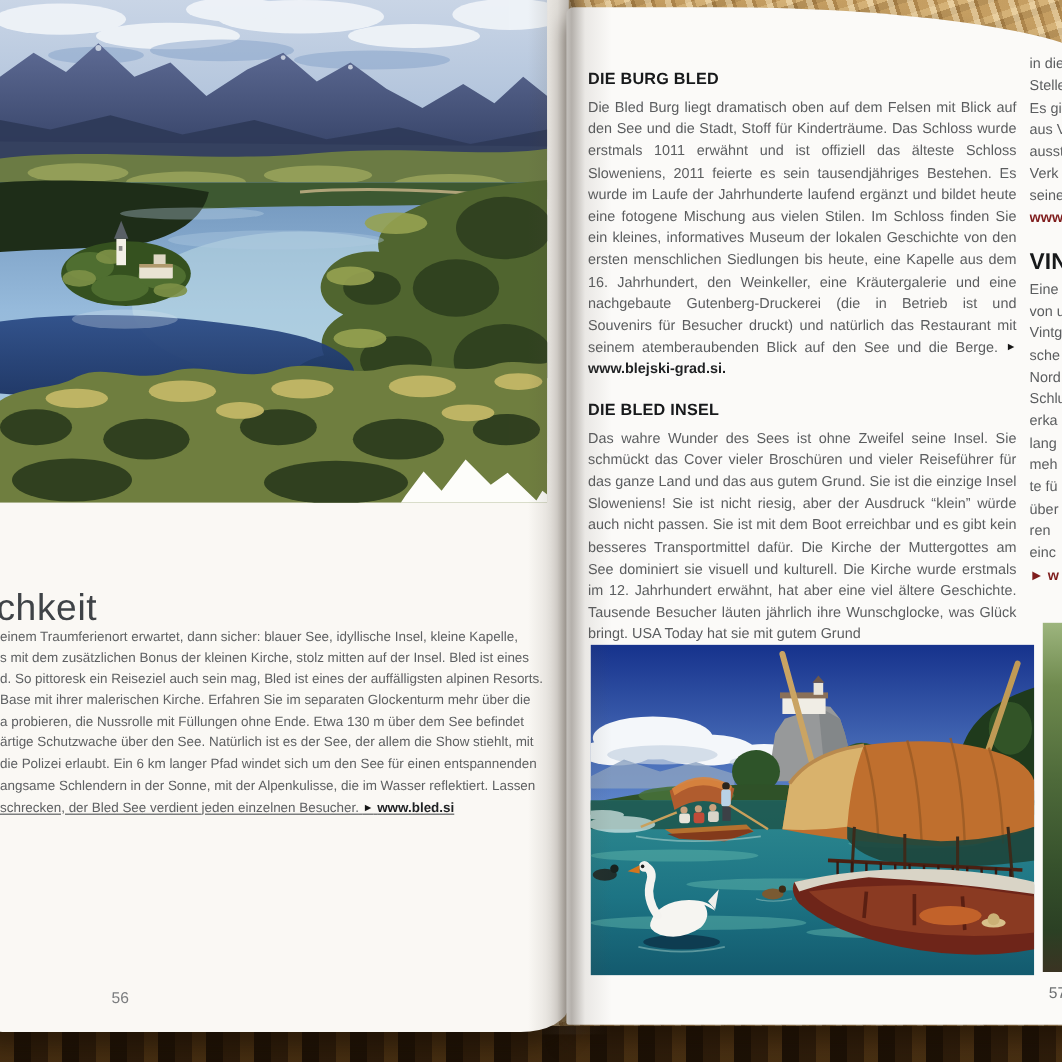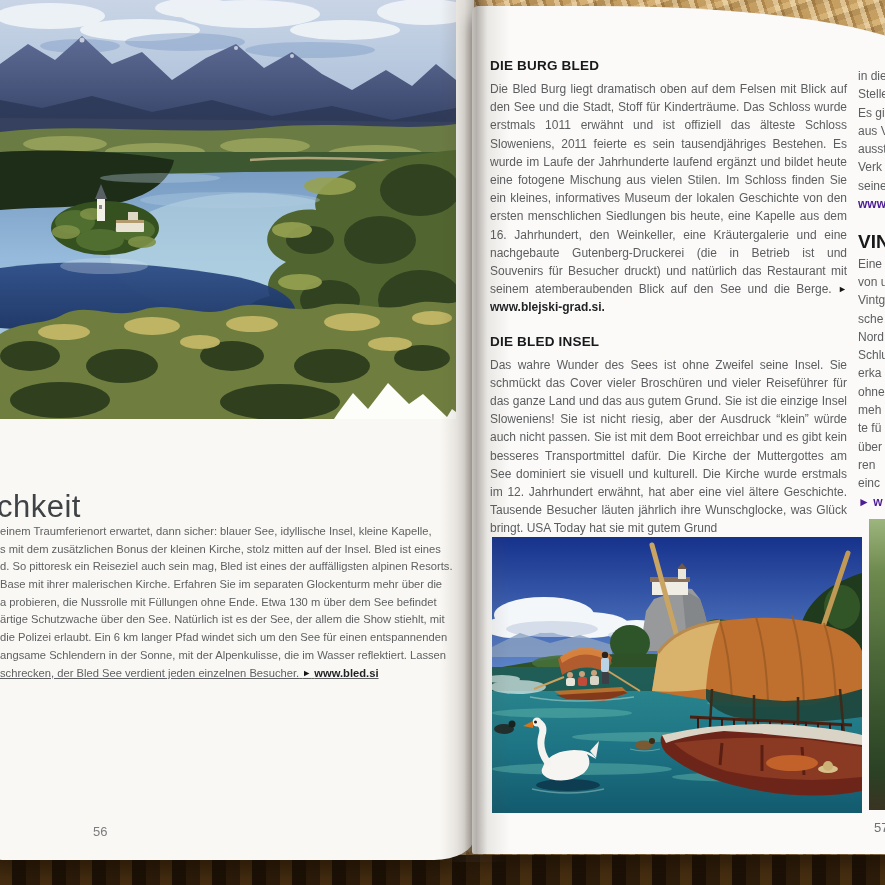--- a/index.html
+++ b/index.html
@@ -47,28 +47,28 @@
   .lp-line{white-space:nowrap;overflow:hidden;height:17.7px;}
   .lp-lastline{white-space:nowrap;overflow:hidden;height:17.7px;text-decoration:underline;}
   .arrow{color:#151515;font-size:9px;vertical-align:1px;}
   .bold-link{font-weight:700;color:#1f2123;}
   
   .rp-col{position:absolute;left:490px;top:58px;width:357px;z-index:3;}
   .rp-title{font-size:13.5px;font-weight:700;color:#17191b;letter-spacing:0.2px;margin:0 0 7px 0;}
   .rp-body{font-size:12px;line-height:18.2px;color:#5b5d5f;text-align:justify;margin:0;}
   .rp-section-insel{margin-top:17px;}
   .rp-edge{
-    position:absolute;left:858px;top:67px;width:27px;height:445px;overflow:hidden;z-index:3;
+    position:absolute;left:858px;top:44px;width:27px;height:445px;overflow:hidden;z-index:3;
     font-size:12px;line-height:18.3px;color:#5b5d5f;
   }
   .rp-edge div{white-space:nowrap;height:18.3px;}
   .rp-edge .gap1{height:20px;}
   .rp-edge .gap2{height:3px;}
   .rp-edge .edge-head{font-weight:700;color:#17191b;font-size:19px;}
-  .rp-edge .bold{font-weight:700;color:#4c1d95;}
+  .rp-edge .bold{font-weight:700;color:#7f1d1d;}
   .pn{position:absolute;z-index:3;font-size:13px;color:#7b7d7f;text-align:center;}
   .pn-56{left:93px;top:824px;}
   .pn-57{left:842px;top:820px;color:#6e7072;margin-left:32px;}
 </style>
 </head>
 <body>
 
 <div class="table-strip"></div>
 
 <div class="page page-left"></div>
@@ -232,21 +232,21 @@
   <div class="gap1"></div>
   <div class="edge-head">VINT</div>
   <div class="gap2"></div>
   <div>Eine</div>
   <div>von u</div>
   <div>Vintg</div>
   <div>sche</div>
   <div>Nord</div>
   <div>Schlu</div>
   <div>erka</div>
-  <div>ohne</div>
+  <div>lang</div>
   <div>meh</div>
   <div>te fü</div>
   <div>über</div>
   <div>ren</div>
   <div>einc</div>
   <div class="bold">► w</div>
 </div>
 
 <div class="photo-boats">
 <svg width="370" height="276" viewBox="0 0 370 276" preserveAspectRatio="none">

